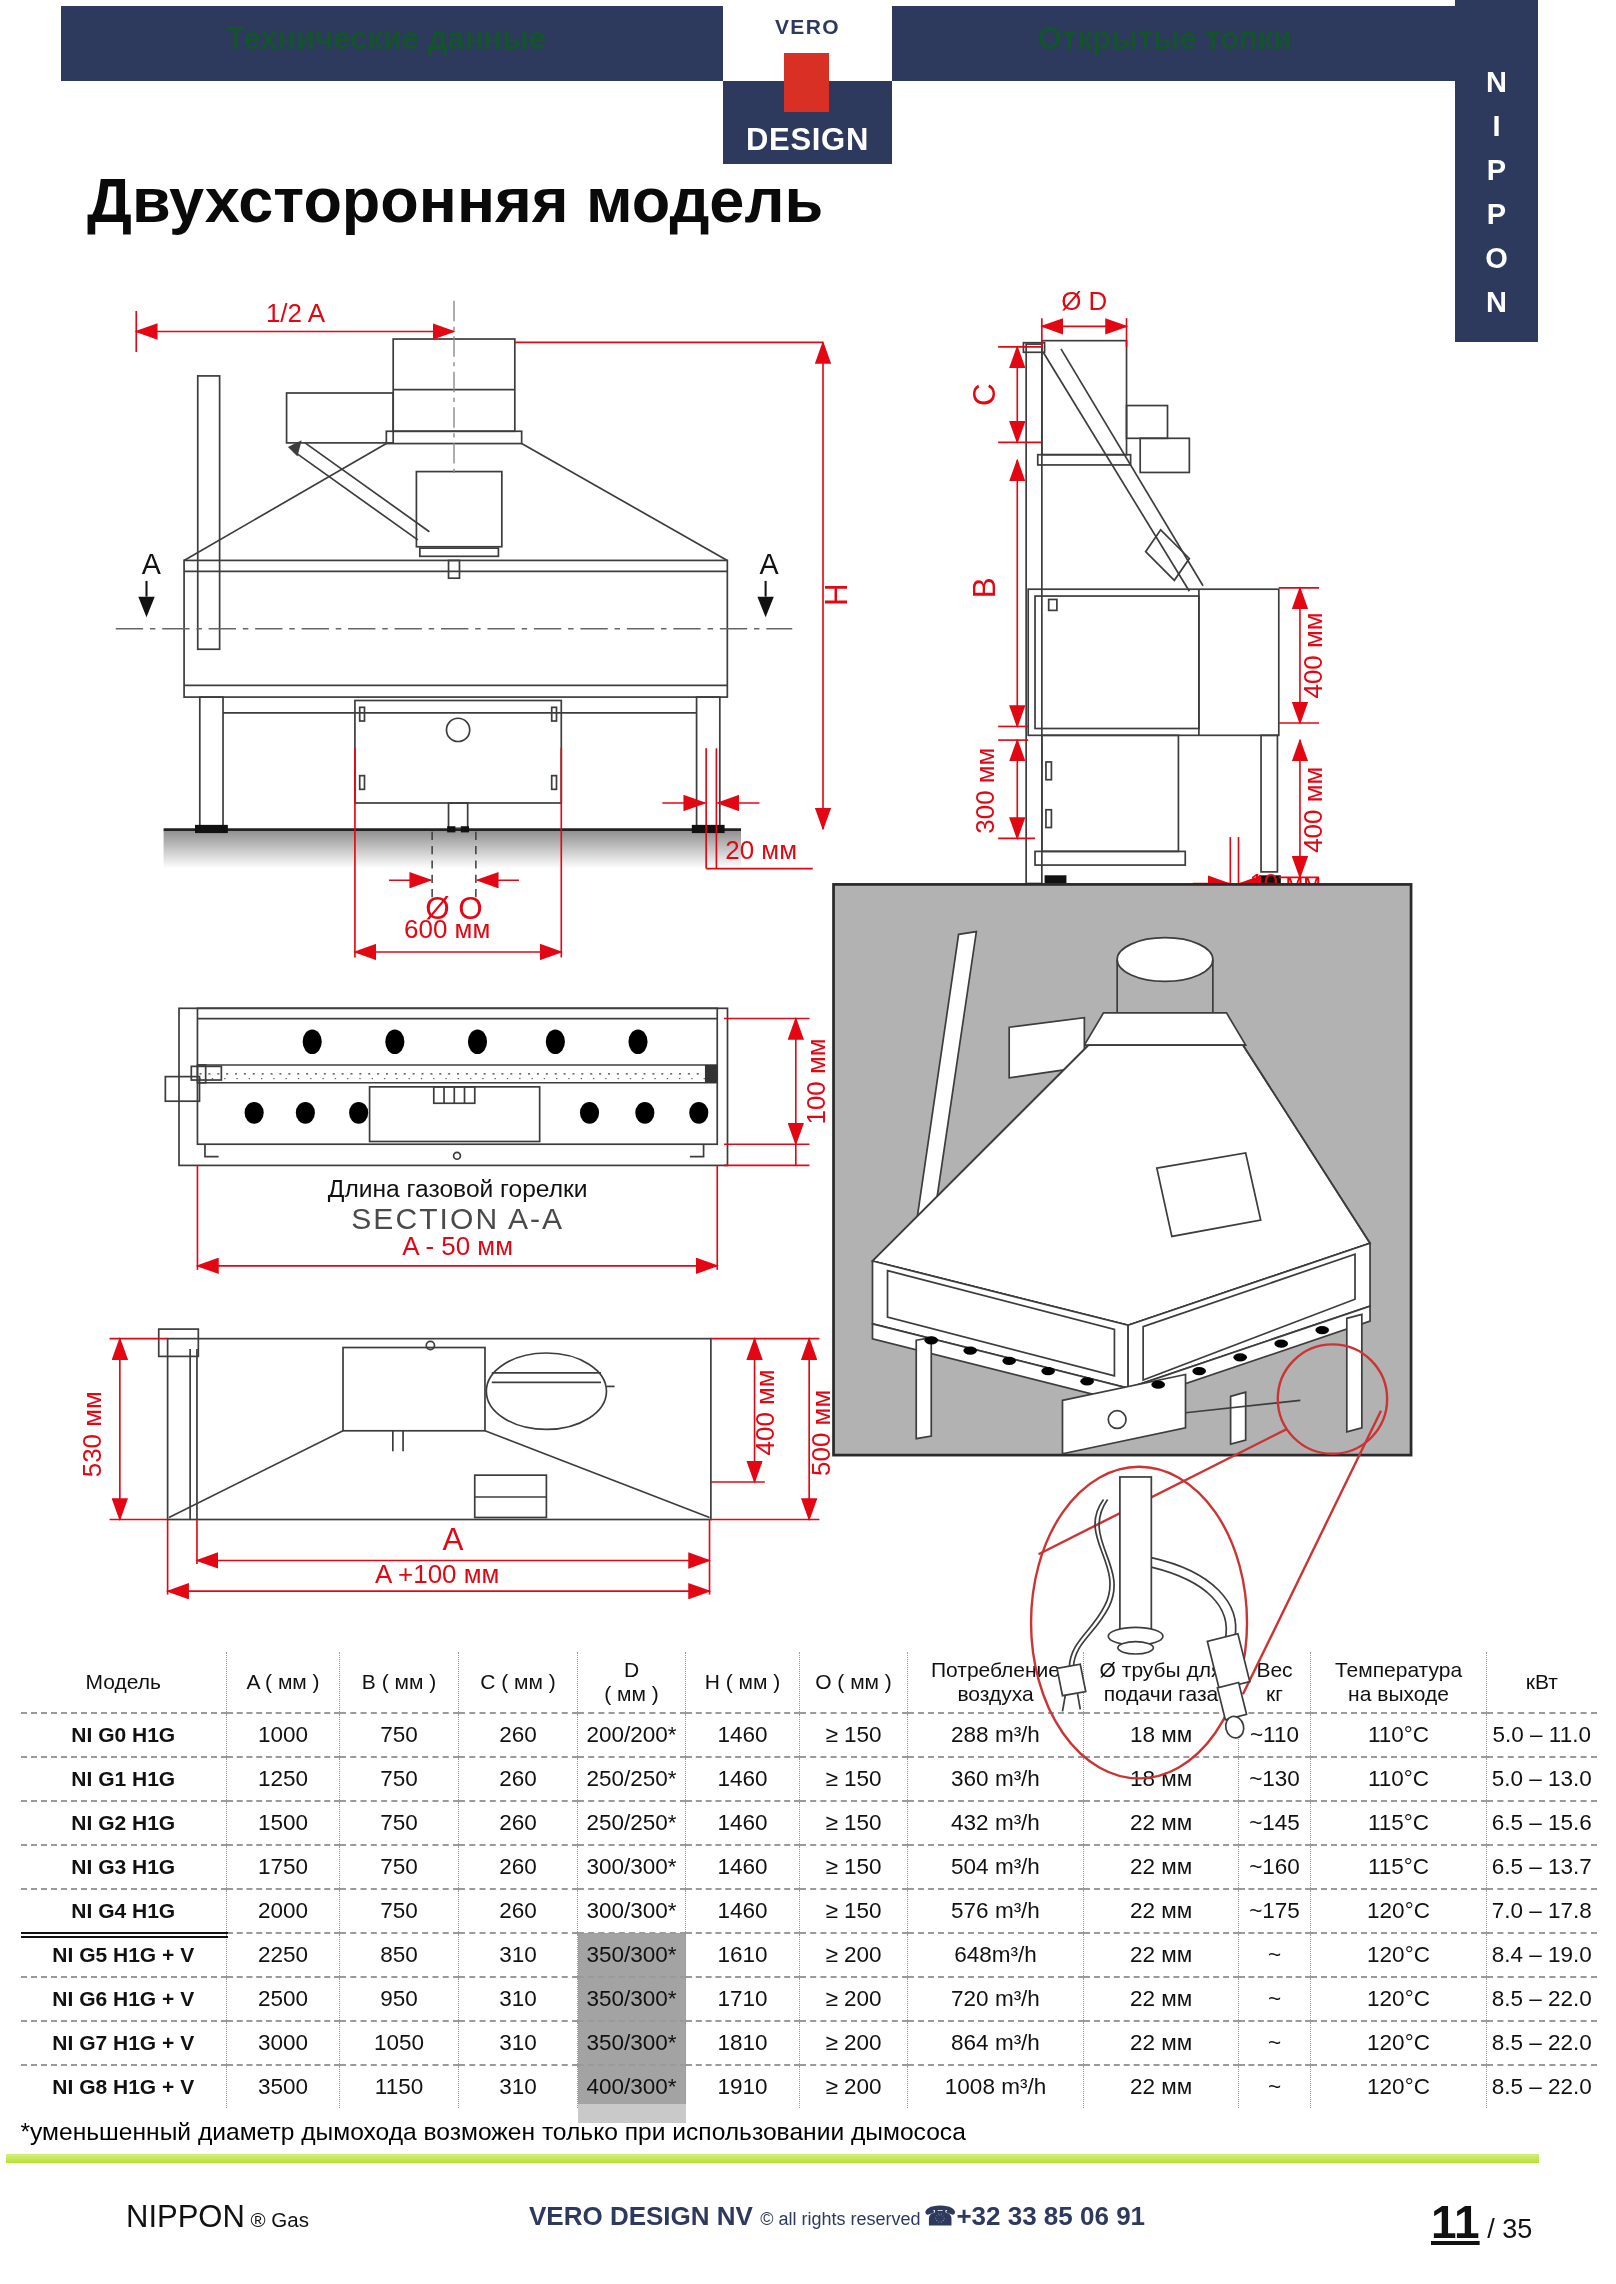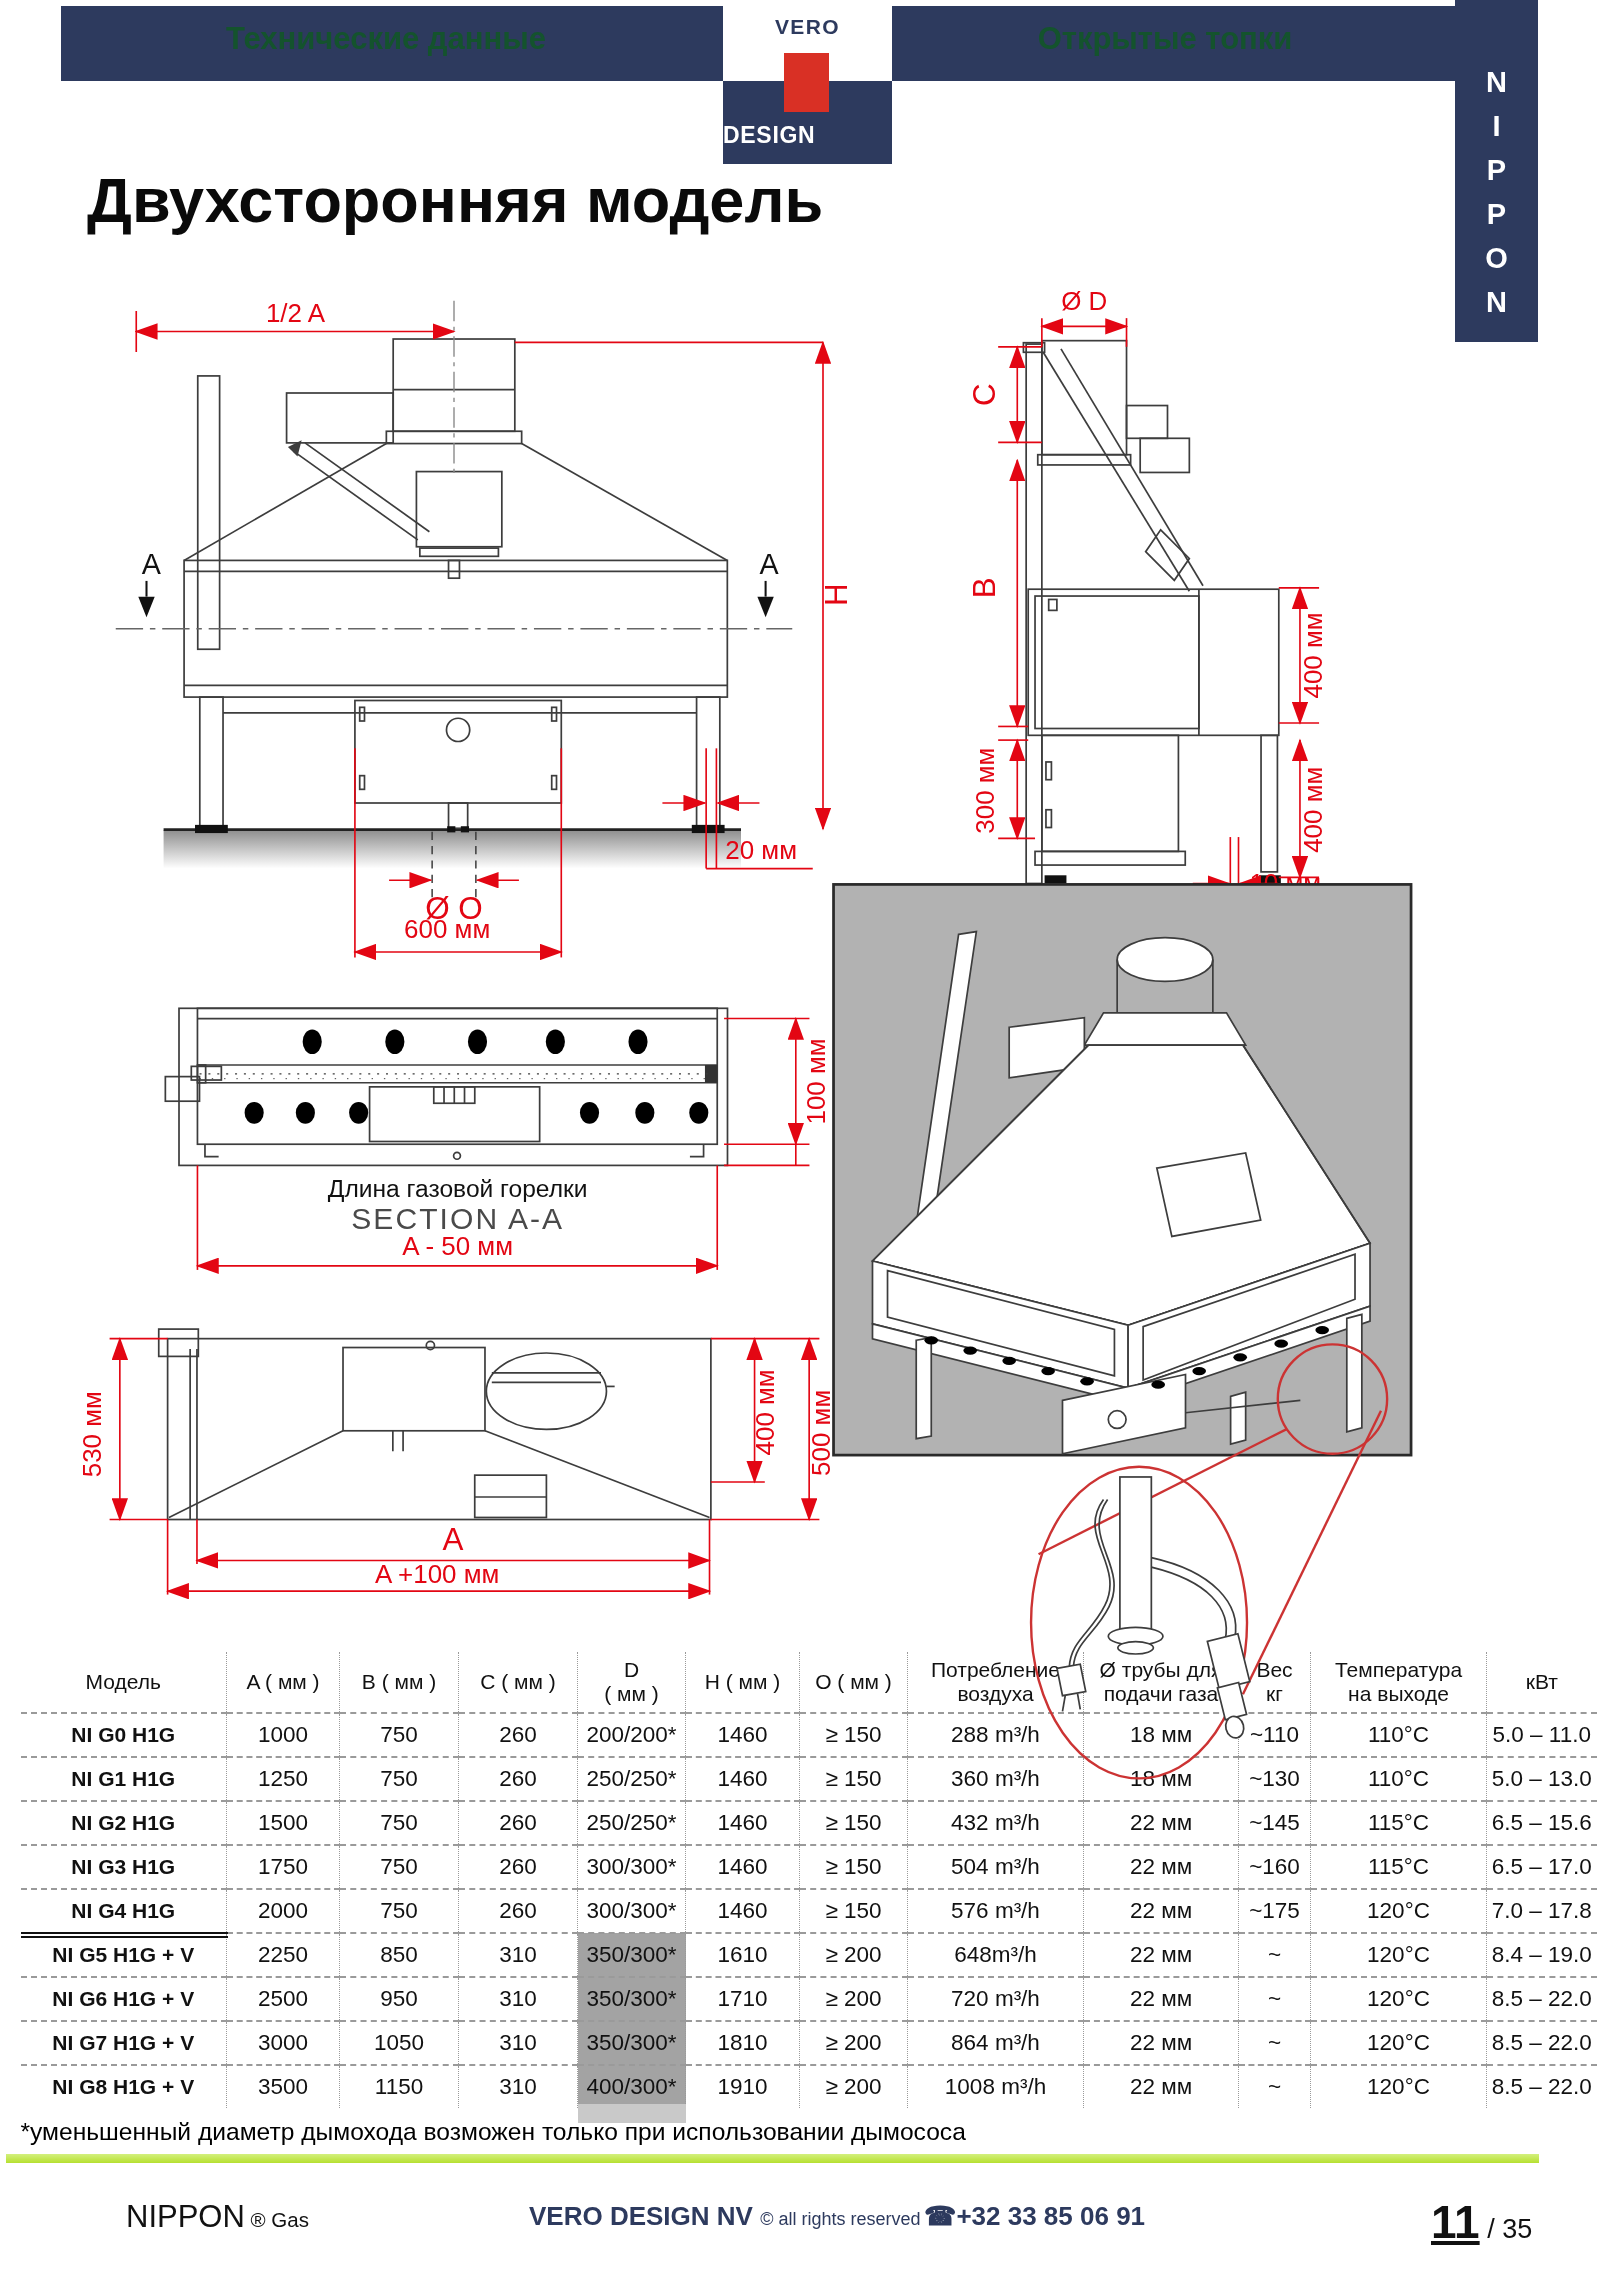--- a/index.html
+++ b/index.html
@@ -5,21 +5,21 @@
   html,body{margin:0;padding:0;background:#888;}
   #page{position:relative;width:1617px;height:2284px;background:#fff;
         font-family:"Liberation Sans",sans-serif;overflow:hidden;}
   
   .hdr-bar{position:absolute;left:61px;top:5.5px;width:1394px;height:75px;background:#2d3a5e;}
   .hdr-tab{position:absolute;top:20.5px;color:#14532d;font-size:31px;font-weight:bold;white-space:nowrap;transform:translateX(-50%);}
   .logo-white{position:absolute;left:723px;top:0;width:169px;height:81px;background:#fff;}
   .logo-navy{position:absolute;left:723px;top:81px;width:169px;height:83px;background:#2d3a5e;}
   .logo-vero{position:absolute;left:723px;top:15px;width:169px;text-align:center;color:#2d3a5e;font-size:21px;font-weight:bold;letter-spacing:1.4px;}
   .logo-red{position:absolute;left:784px;top:53px;width:45px;height:59px;background:#d93025;}
-  .logo-design{position:absolute;left:723px;top:122px;width:169px;color:#fff;font-size:23px;font-weight:bold;letter-spacing:0.7px;}
+  .logo-design{position:absolute;left:723px;top:122px;width:169px;text-align:center;color:#fff;font-size:31px;font-weight:bold;letter-spacing:0.7px;}
   .side-tab{position:absolute;left:1455px;top:0;width:83px;height:342px;background:#2d3a5e;padding-top:60px;box-sizing:border-box;}
   .side-tab span{display:block;text-align:center;color:#fff;font-size:29px;font-weight:bold;line-height:44px;}
   
   .page-title{position:absolute;left:87px;top:164px;font-size:63px;font-weight:bold;color:#0a0a0a;letter-spacing:0px;white-space:nowrap;}
   
   svg{position:absolute;overflow:visible;}
   .ln{stroke:#3d3d3d;stroke-width:2.5;fill:none;}
   .red{stroke:#e30613;stroke-width:2.4;fill:none;}
   .dimtxt{font-family:"Liberation Sans",sans-serif;font-size:38px;fill:#e30613;}
   .dimtxt-lg{font-family:"Liberation Sans",sans-serif;font-size:46px;fill:#e30613;}
@@ -401,21 +401,21 @@
           <td>1750</td>
           <td>750</td>
           <td>260</td>
           <td>300/300*</td>
           <td>1460</td>
           <td>≥ 150</td>
           <td>504 m³/h</td>
           <td>22 мм</td>
           <td>~160</td>
           <td>115°C</td>
-          <td>6.5 – 17.0</td>
+          <td>6.5 – 13.7</td>
         </tr>
         <tr>
           <td class="model">NI G4 H1G</td>
           <td>2000</td>
           <td>750</td>
           <td>260</td>
           <td>300/300*</td>
           <td>1460</td>
           <td>≥ 150</td>
           <td>576 m³/h</td>

